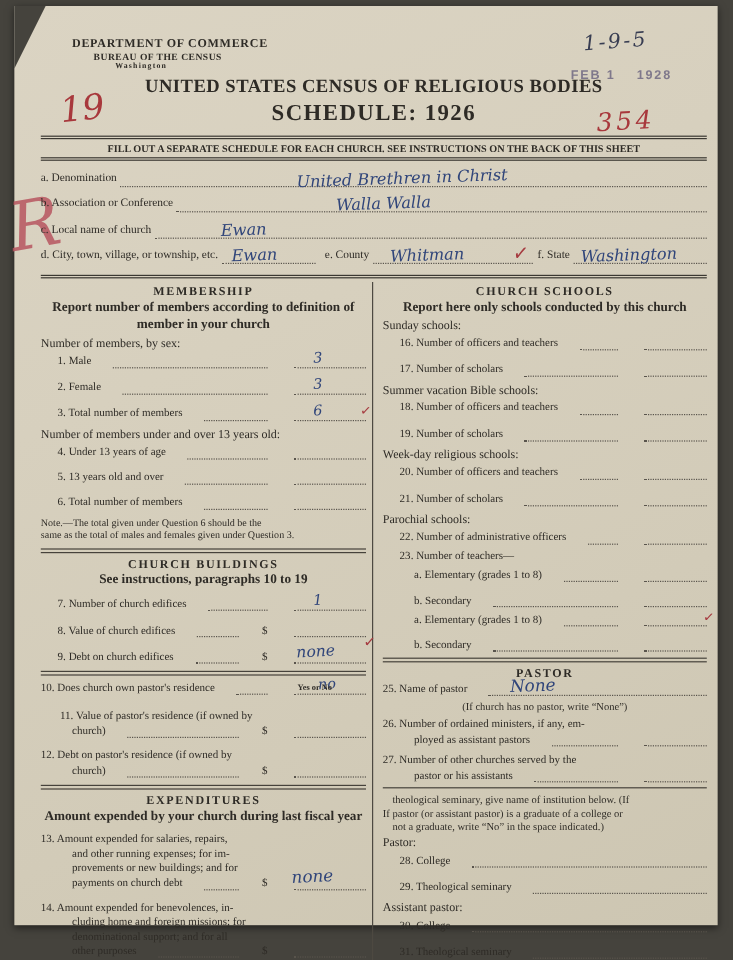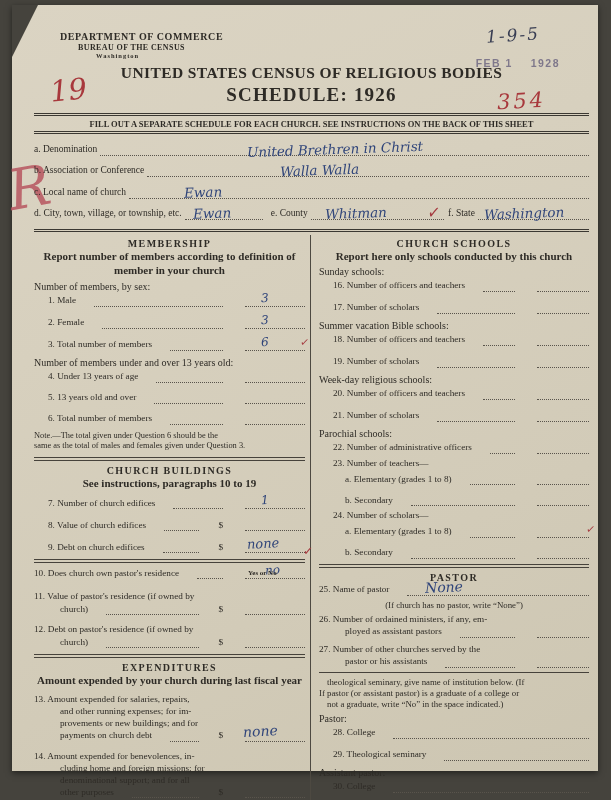--- a/index.html
+++ b/index.html
@@ -217,21 +217,21 @@
         <div class="drule"></div>
 
         <div class="q" style="margin-bottom:12px">
           <span class="lbl">10. Does church own pastor's residence</span>
           <span class="dots"></span>
           <span class="ans">
             <span class="hw a" style="left:20px">no</span>
             <span class="hint">Yes or No</span>
           </span>
         </div>
-        <div class="cont" style="margin-left:0">11. Value of pastor's residence (if owned by</div>
+        <div class="cont" style="margin-left:16px">11. Value of pastor's residence (if owned by</div>
         <div class="q mb9">
           <span class="lbl ind2">church)</span>
           <span class="dots"></span>
           <span class="cur">$</span>
           <span class="ans"></span>
         </div>
         <div class="cont" style="margin-left:0">12. Debt on pastor's residence (if owned by</div>
         <div class="q mb6">
           <span class="lbl ind2">church)</span>
           <span class="dots"></span>
@@ -326,23 +326,20 @@
         <div class="q mb9">
           <span class="lbl ind2">a. Elementary (grades 1 to 8)</span>
           <span class="dots"></span>
             <span class="ans"></span>
         </div>
         <div class="q">
           <span class="lbl ind2">b. Secondary</span>
           <span class="dots"></span>
             <span class="ans"></span>
         </div>
-        <div class="q">
-          <span class="lbl ind">24. Number of scholars—</span>
-        </div>
         <div class="q mb9">
           <span class="lbl ind2">a. Elementary (grades 1 to 8)</span>
           <span class="dots"></span>
           <span class="ans">
               <span class="chk chk-right">✓</span>
             </span>
         </div>
         <div class="q">
           <span class="chk chk-left">✓</span>
           <span class="lbl ind2">b. Secondary</span>

